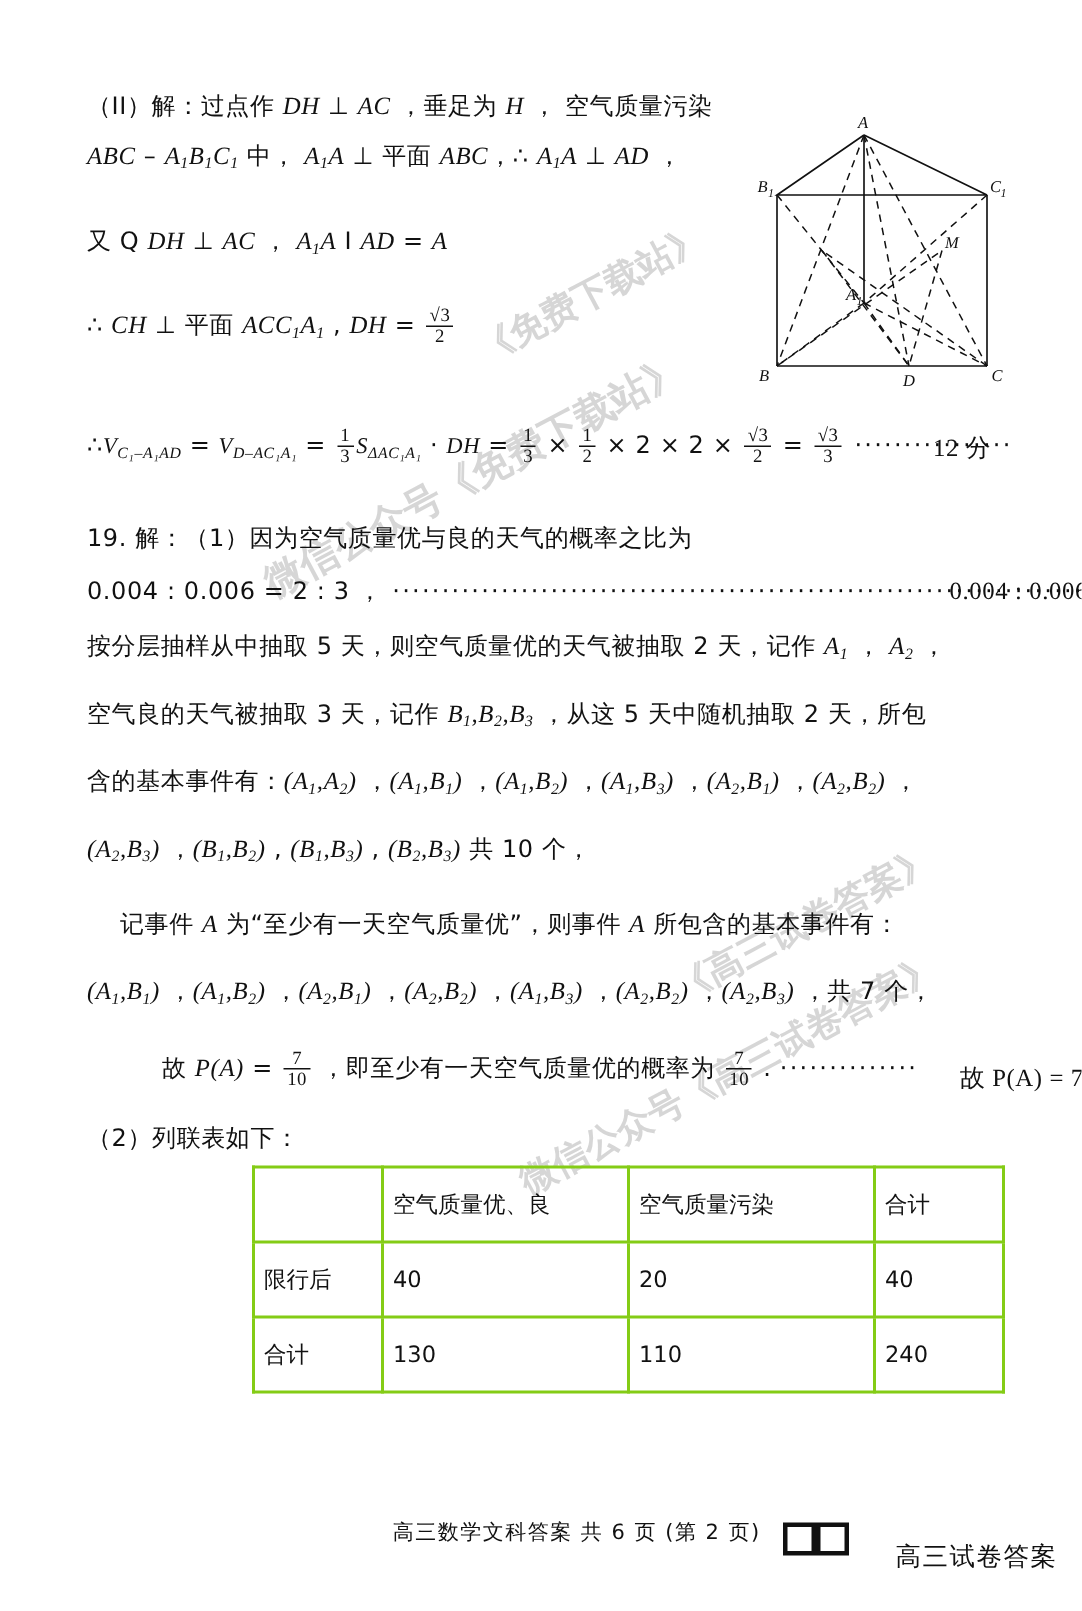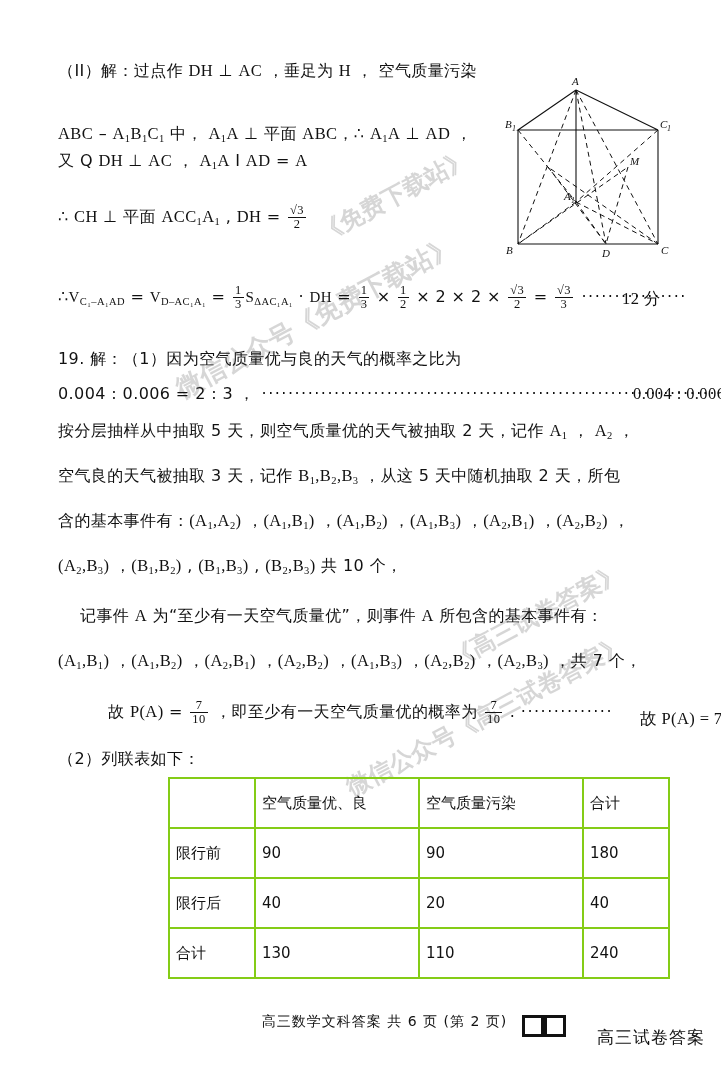--- a/index.html
+++ b/index.html
@@ -12,21 +12,21 @@
     overflow:hidden;
   }
   .page{position:relative;width:721px;height:1074px;}
   .line{
     position:absolute;
     font-size:16.5px;
     line-height:22px;
     letter-spacing:.4px;
     white-space:nowrap;
   }
-  .it{font-family:"Liberation Serif",serif;}
+  .it{font-style:italic;font-family:"Liberation Serif",serif;}
   .cn{font-family:"DejaVu Sans","Liberation Sans",sans-serif;font-style:normal;font-size:16px;}
   .frac{
     display:inline-block;
     vertical-align:middle;
     text-align:center;
     font-size:12.5px;
     line-height:13px;
     margin:0 2px;
     position:relative;
     top:-1px;
@@ -164,21 +164,21 @@
         <text x="114" y="185">D</text>
         <text x="173" y="182">C</text>
       </g>
     </svg>
   </div>
 
   <div class="line" style="left:58px;top:60px;">
     <span class="cn">（II）解：过点作 </span><span class="it">DH</span><span class="cn"> ⊥ </span><span class="it">AC</span><span class="cn"> ，垂足为 </span><span class="it">H</span><span class="cn"> ， 空气质量污染</span>
   </div>
 
-  <div class="line" style="left:58px;top:123px;text-align:right;">
+  <div class="line" style="left:58px;top:93px;text-align:right;">
     <span class="it">ABC</span><span class="cn"> – </span><span class="it">A<span class="sub">1</span>B<span class="sub">1</span>C<span class="sub">1</span></span><span class="cn"> 中， </span><span class="it">A<span class="sub">1</span>A</span><span class="cn"> ⊥ 平面 </span><span class="it">ABC</span><span class="cn">，∴ </span><span class="it">A<span class="sub">1</span>A</span><span class="cn"> ⊥ </span><span class="it">AD</span><span class="cn"> ，</span>
   </div>
 
   <div class="line" style="left:58px;top:150px;">
     <span class="cn">又 Q </span><span class="it">DH</span><span class="cn"> ⊥ </span><span class="it">AC</span><span class="cn"> ， </span><span class="it">A<span class="sub">1</span>A</span><span class="cn"> Ι </span><span class="it">AD</span><span class="cn"> = </span><span class="it">A</span>
   </div>
 
   <div class="line" style="left:58px;top:205px;">
     <span class="cn">∴ </span><span class="it">CH</span><span class="cn"> ⊥ 平面 </span><span class="it">ACC<span class="sub">1</span>A<span class="sub">1</span></span><span class="cn"> , </span><span class="it">DH</span><span class="cn"> = </span><span class="frac"><span class="num">√3</span><span class="den">2</span></span>
   </div>
@@ -230,26 +230,20 @@
     <span class="cn">（2）列联表如下：</span>
   </div>
 
   <table class="tbl">
     <tbody>
       <tr>
         <td class="c0"></td>
         <td class="c1">空气质量优、良</td>
         <td class="c2">空气质量污染</td>
         <td class="c3">合计</td>
-      </tr>
-      <tr>
-        <td class="c0">限行前</td>
-        <td class="c1">90</td>
-        <td class="c2">90</td>
-        <td class="c3">180</td>
       </tr>
       <tr>
         <td class="c0">限行后</td>
         <td class="c1">40</td>
         <td class="c2">20</td>
         <td class="c3">40</td>
       </tr>
       <tr>
         <td class="c0">合计</td>
         <td class="c1">130</td>

